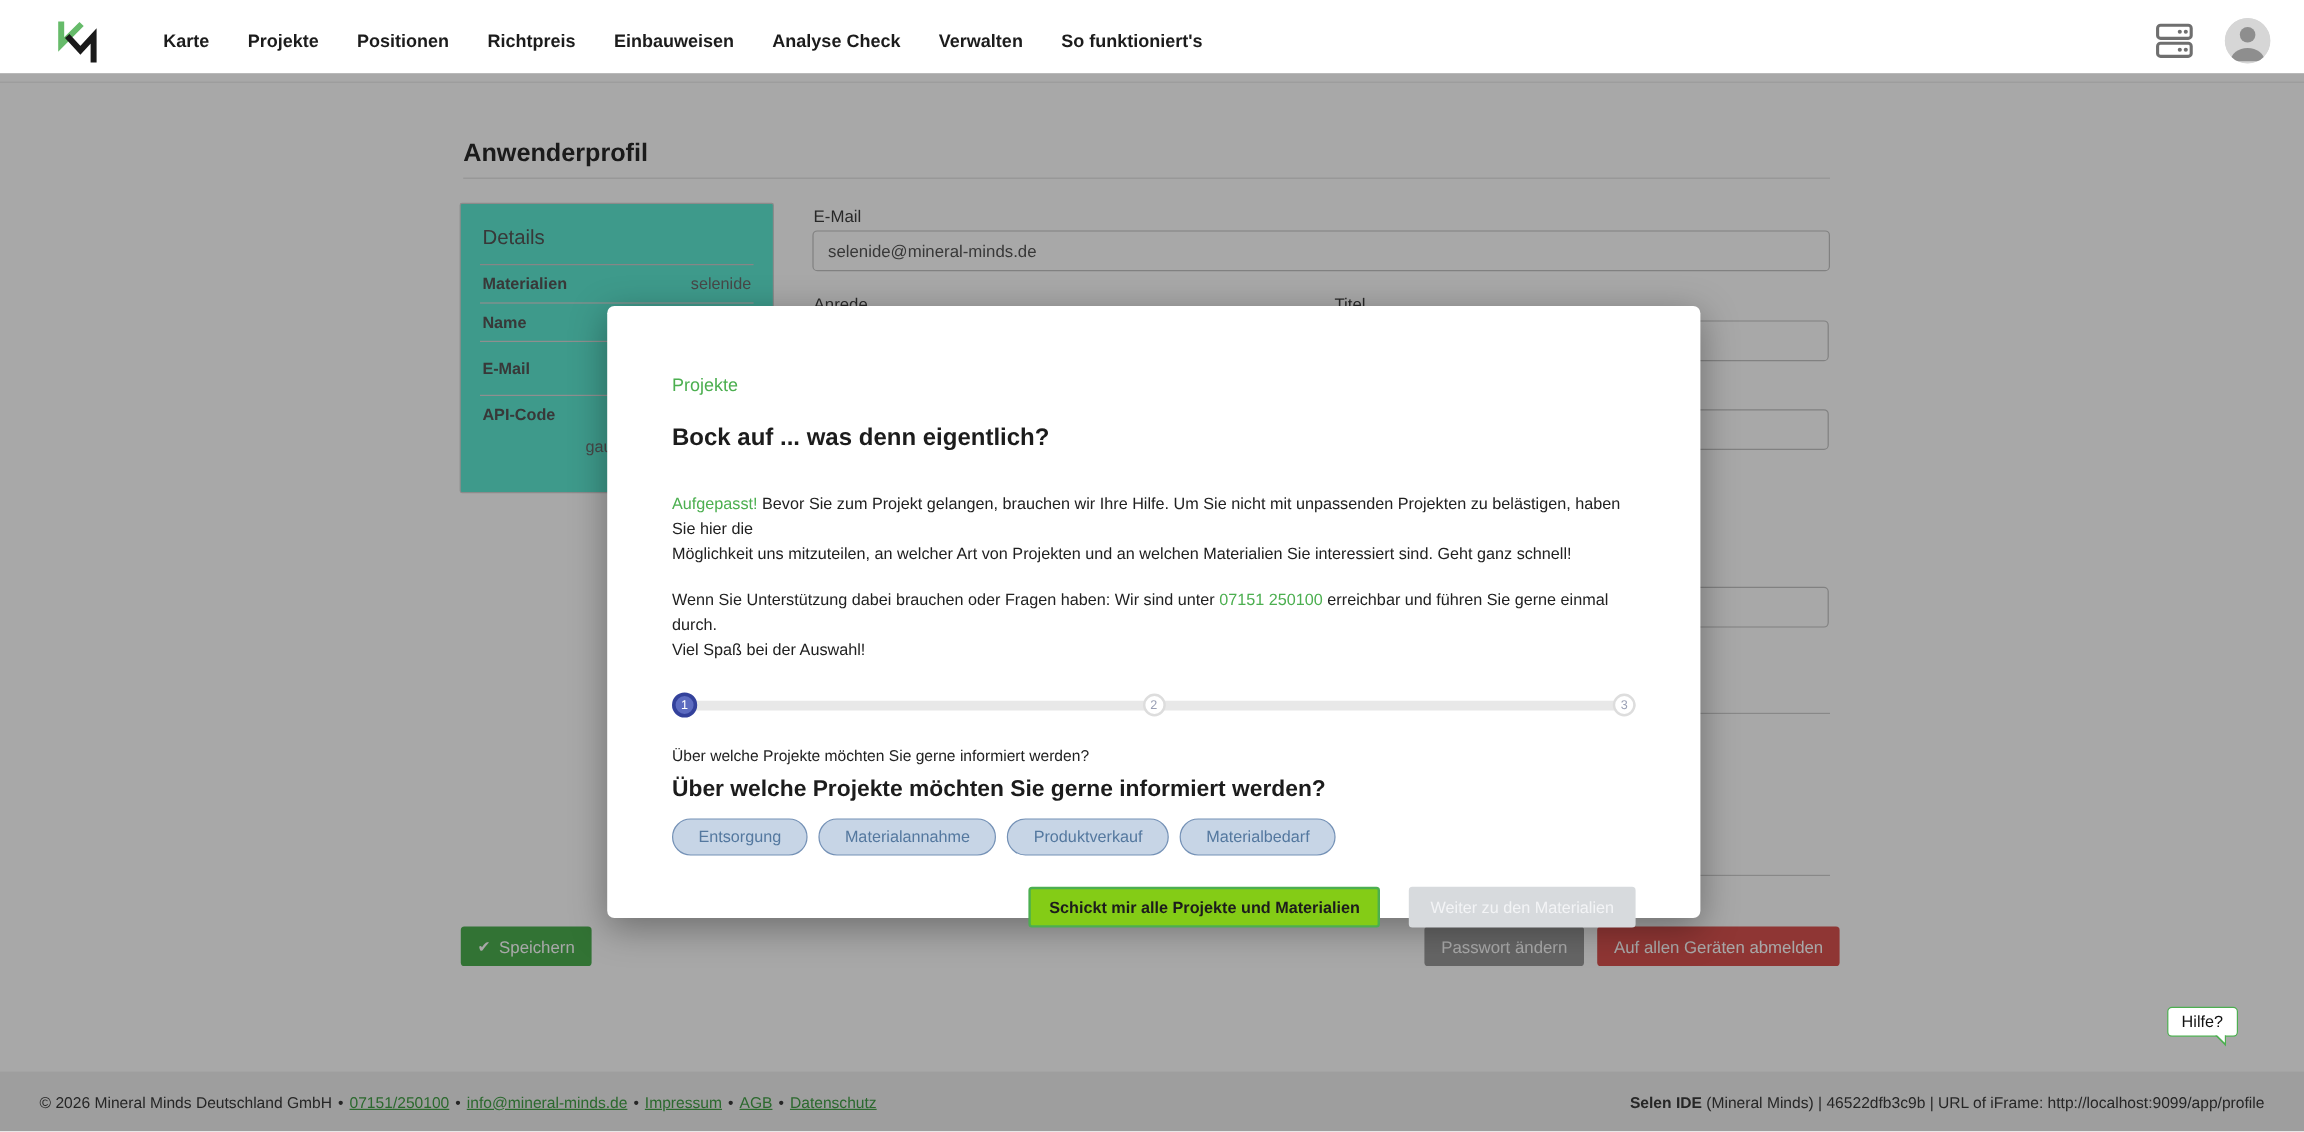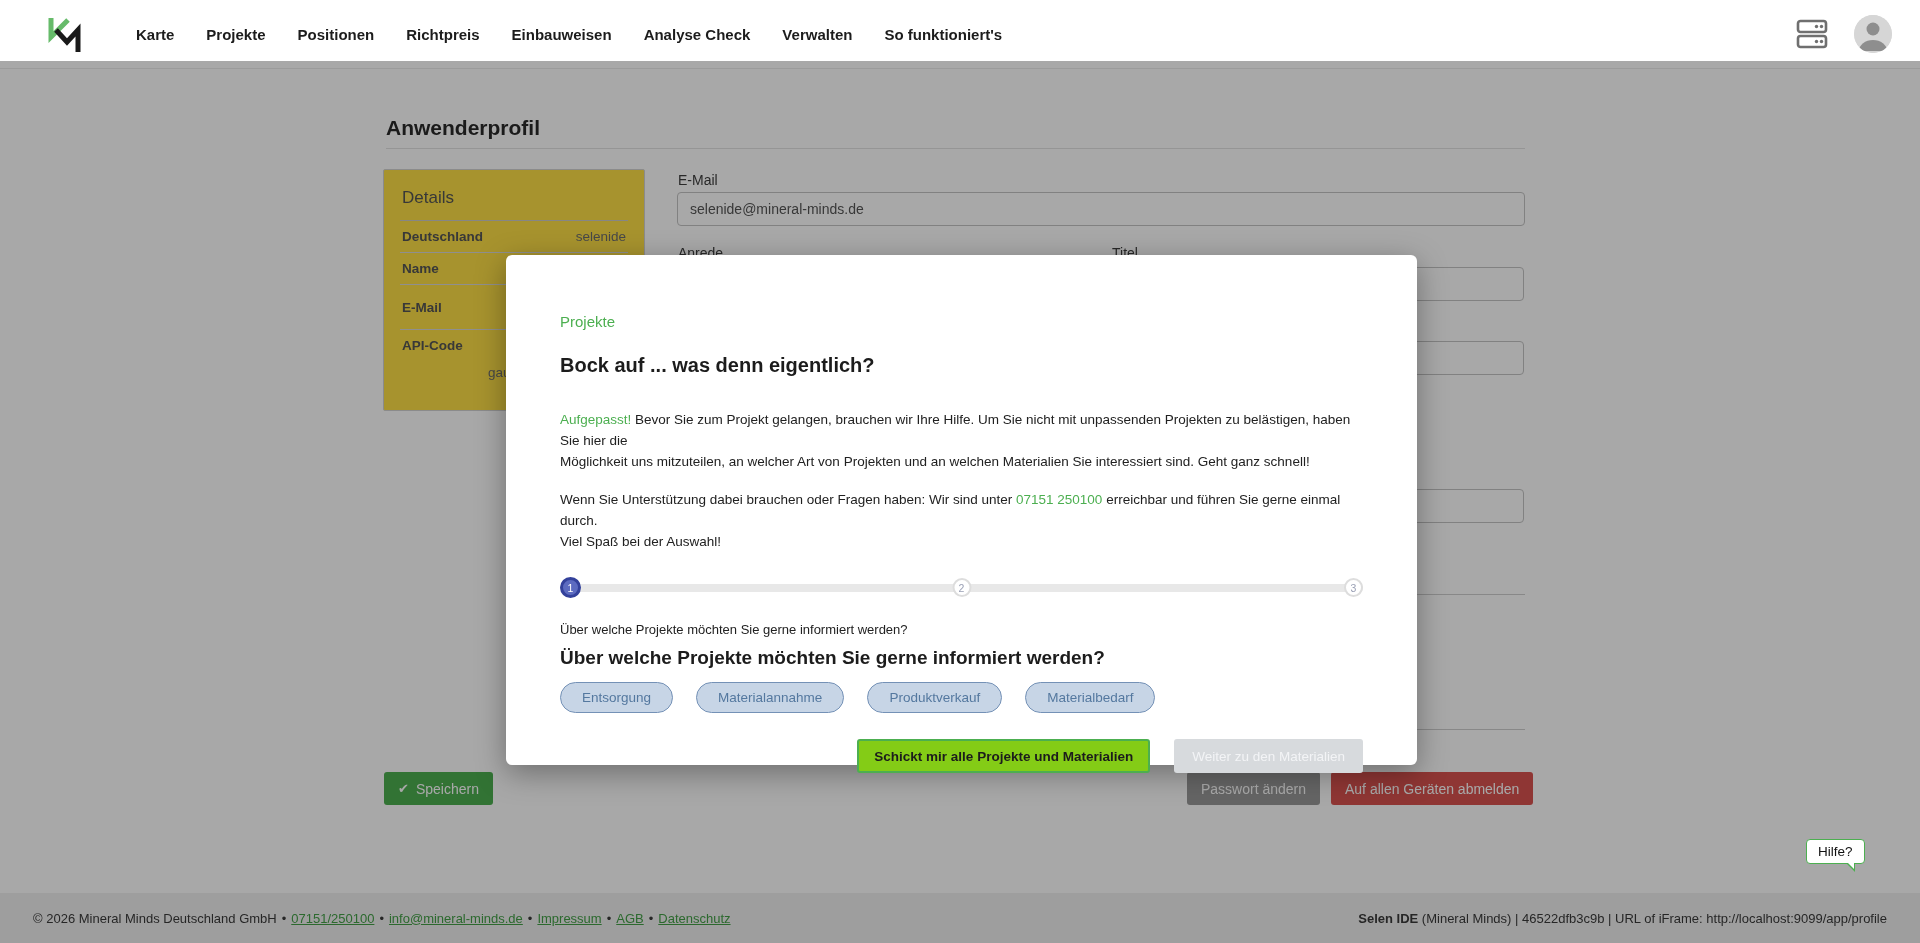--- a/index.html
+++ b/index.html
@@ -13,21 +13,21 @@
   .logo{margin-left:44px;display:flex;align-items:center;cursor:pointer;}
   .nav{display:flex;gap:32px;margin-left:52px;}
   .nav-item{font-size:15px;font-weight:bold;color:#1c1c1c;cursor:pointer;white-space:nowrap;}
   .header-right{margin-left:auto;display:flex;align-items:center;gap:24px;margin-right:28px;}
   .icon-btn{cursor:pointer;display:flex;align-items:center;}
   .avatar-wrap{width:38px;height:38px;border-radius:50%;overflow:hidden;background:#d6d6d6;}
   
   .page-title{position:absolute;left:386px;top:116px;font-size:21px;font-weight:bold;color:#2a2a2a;}
   .title-rule{position:absolute;left:386px;top:148px;width:1139px;height:1px;background:#e2e2e2;}
   .details-card{position:absolute;left:383px;top:169px;width:262px;height:242px;box-sizing:border-box;
-    background:#fde047;border:1px solid #d4d4d4;border-radius:2px;padding:10px 16px;}
+    background:#5eead4;border:1px solid #d4d4d4;border-radius:2px;padding:10px 16px;}
   .details-heading{font-size:17px;color:#555;padding:8px 2px 12px;border-bottom:1px solid #cbcbcb;}
   .details-row{display:flex;justify-content:space-between;align-items:center;padding:8px 2px;
     border-bottom:1px solid #d9d9d9;font-size:13.5px;}
   .details-row .lbl{font-weight:bold;color:#555;}
   .details-row .val{color:#6d6d6d;}
   .details-row.tall{min-height:28px;}
   .details-row.api{flex-direction:column;align-items:stretch;border-bottom:none;}
   .details-row.api .val{padding:12px 0 0 86px;}
   .form-label{position:absolute;font-size:14px;color:#3d3d3d;}
   .tb{position:absolute;height:34px;box-sizing:border-box;background:#ffffff;border:1px solid #c4c4c4;
@@ -66,21 +66,21 @@
   .progress .bar{position:absolute;left:0;right:0;top:6px;height:8px;background:#e8e8e8;border-radius:4px;}
   .step{position:absolute;top:0;width:19px;height:19px;border-radius:50%;box-sizing:border-box;
     background:#ffffff;border:2px solid #dddddd;color:#9aa0b5;font-size:10.5px;
     display:flex;align-items:center;justify-content:center;}
   .step.active{width:21px;height:21px;top:-1px;background:#5c6bc0;border:3px solid #33419b;color:#ffffff;}
   .step.s1{left:0;}
   .step.s2{left:50%;transform:translateX(-50%);}
   .step.s3{right:0;}
   .q-small{margin-top:24px;font-size:13px;color:#222;}
   .q-large{margin-top:10px;font-size:19px;font-weight:bold;color:#1c1c1c;}
-  .chips{margin-top:13px;display:flex;gap:23px;text-align:center;}
+  .chips{margin-top:13px;display:flex;gap:9px;text-align:center;}
   .chip{padding:7px 21px;border-radius:17px;background:#c7d5e6;border:1px solid #7491b6;color:#54789f;
     font-size:13.5px;cursor:pointer;white-space:nowrap;}
   .m-actions{margin-top:26px;display:flex;justify-content:flex-end;gap:12px;}
   .m-btn{height:34px;display:inline-flex;align-items:center;border-radius:3px;cursor:pointer;
     font-family:"Liberation Sans",sans-serif;font-size:13.5px;white-space:nowrap;}
   .m-btn-all{background:#84cc16;border:2px solid #4caf50;color:#1c1c1c;padding:0 15px;font-weight:bold;}
   .m-btn-next{background:#d7dadd;border:none;color:#f3f4f6;padding:0 18px;margin-left:12px;}
 </style>
 </head>
 <body>
@@ -126,21 +126,21 @@
       </div>
     </div>
   </div>
 
   <div class="page-title">Anwenderprofil</div>
   <div class="title-rule"></div>
 
   <div class="details-card">
     <div class="details-heading">Details</div>
     <div class="details-row">
-      <span class="lbl">Deutschland</span>
+      <span class="lbl">Materialien</span>
       <span class="val">selenide</span>
     </div>
     <div class="details-row">
       <span class="lbl">Name</span>
       <span class="val"></span>
     </div>
     <div class="details-row tall">
       <span class="lbl">E-Mail</span>
       <span class="val"></span>
     </div>

